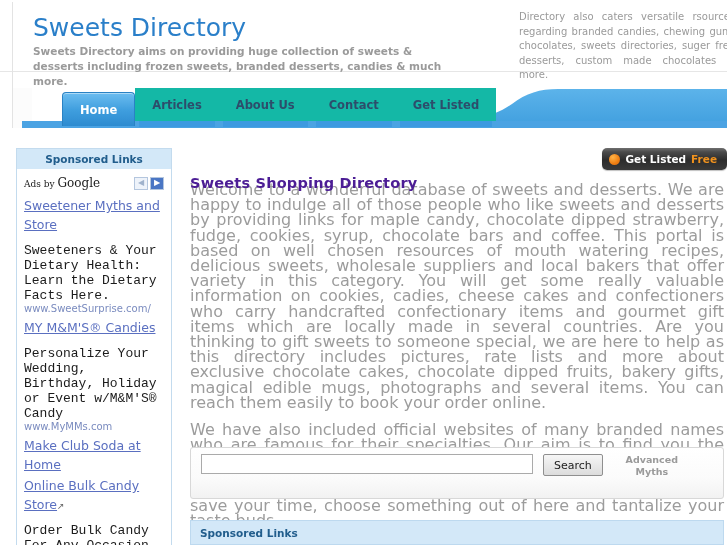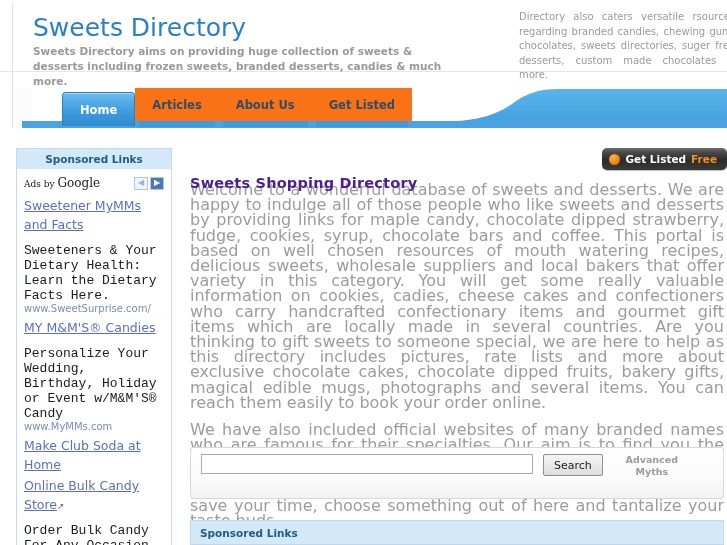--- a/index.html
+++ b/index.html
@@ -63,21 +63,21 @@
   }
   .nav-items {
     position: absolute; left: 30px; top: 0; height: 40px;
     display: flex; align-items: flex-start; padding-left: 32px;
   }
   .nav-item {
     position: relative; height: 33px;
     display: flex; align-items: center; justify-content: center;
     font-size: 11.5px; font-weight: bold; color: #2d4d6b;
     padding: 0 17px; cursor: pointer;
-    background: #f97316;
+    background: #14b8a6;
   }
   .nav-item .nav-underline {
     position: absolute; left: 4px; right: 4px; bottom: -6px; height: 6px;
     background: #3d9ae0;
   }
   .nav-item.active {
     background: linear-gradient(180deg,#6cbdf0 0%, #3f9ede 52%, #2d8bd0 100%);
     color: #ffffff;
     border: 1px solid #2a82c4;
     border-bottom: none;
@@ -240,20 +240,24 @@
       </div>
       <div class="nav-item">
         <span>Articles</span>
         <span class="nav-underline"></span>
       </div>
       <div class="nav-item">
         <span>About Us</span>
         <span class="nav-underline"></span>
       </div>
       <div class="nav-item">
+        <span>Contact</span>
+        <span class="nav-underline"></span>
+      </div>
+      <div class="nav-item">
         <span>Get Listed</span>
         <span class="nav-underline"></span>
       </div>
     </div>
 
   </div>
 
   <div class="body-wrap">
 
     <div class="sidebar">
@@ -262,21 +266,21 @@
       <div class="ads-box">
         <div class="ads-by-row">
           <div class="ads-by"><span>Ads by </span><b>Google</b></div>
           <div class="ads-nav">
             <div class="arrow-btn arrow-prev">◀</div>
             <div class="arrow-btn arrow-next">▶</div>
           </div>
         </div>
 
         <div class="ad">
-          <a class="ad-title">Sweetener MyMMs and Facts</a>
+          <a class="ad-title">Sweetener Myths and Store</a>
           <div class="ad-desc">Sweeteners &amp; Your Dietary Health: Learn the Dietary Facts Here.</div>
           <div class="ad-url">www.SweetSurprise.com/</div>
         </div>
 
         <div class="ad">
           <a class="ad-title">MY M&amp;M'S® Candies</a>
           <div class="ad-desc">Personalize Your Wedding, Birthday, Holiday or Event w/M&amp;M'S® Candy</div>
           <div class="ad-url">www.MyMMs.com</div>
         </div>
 

